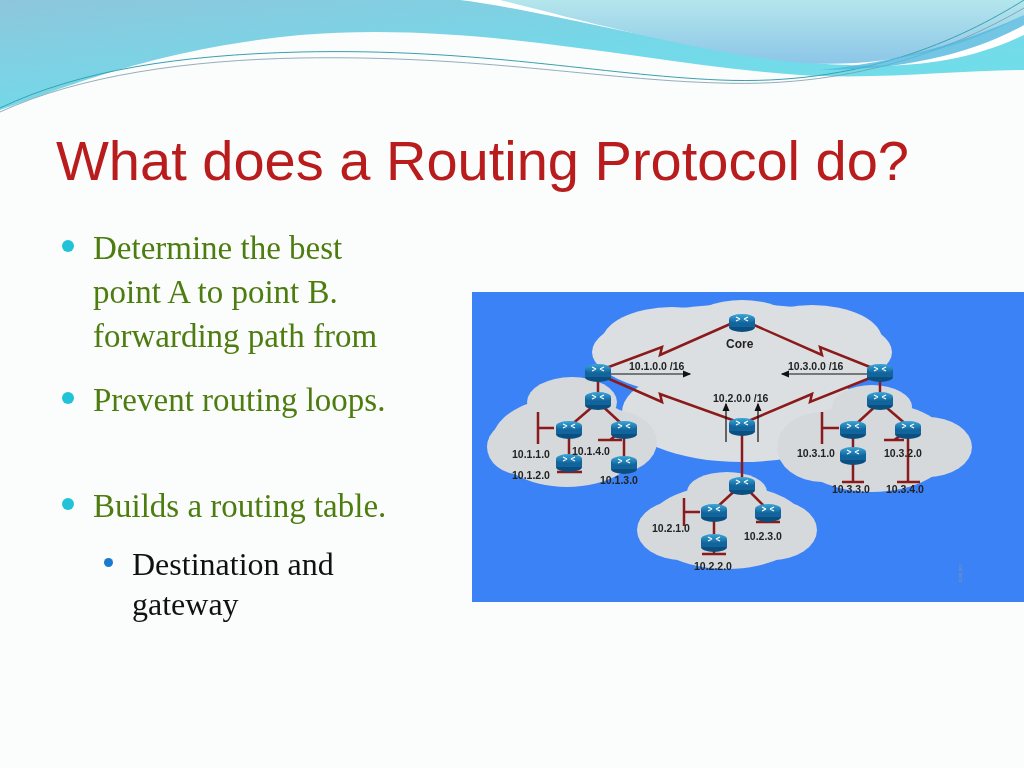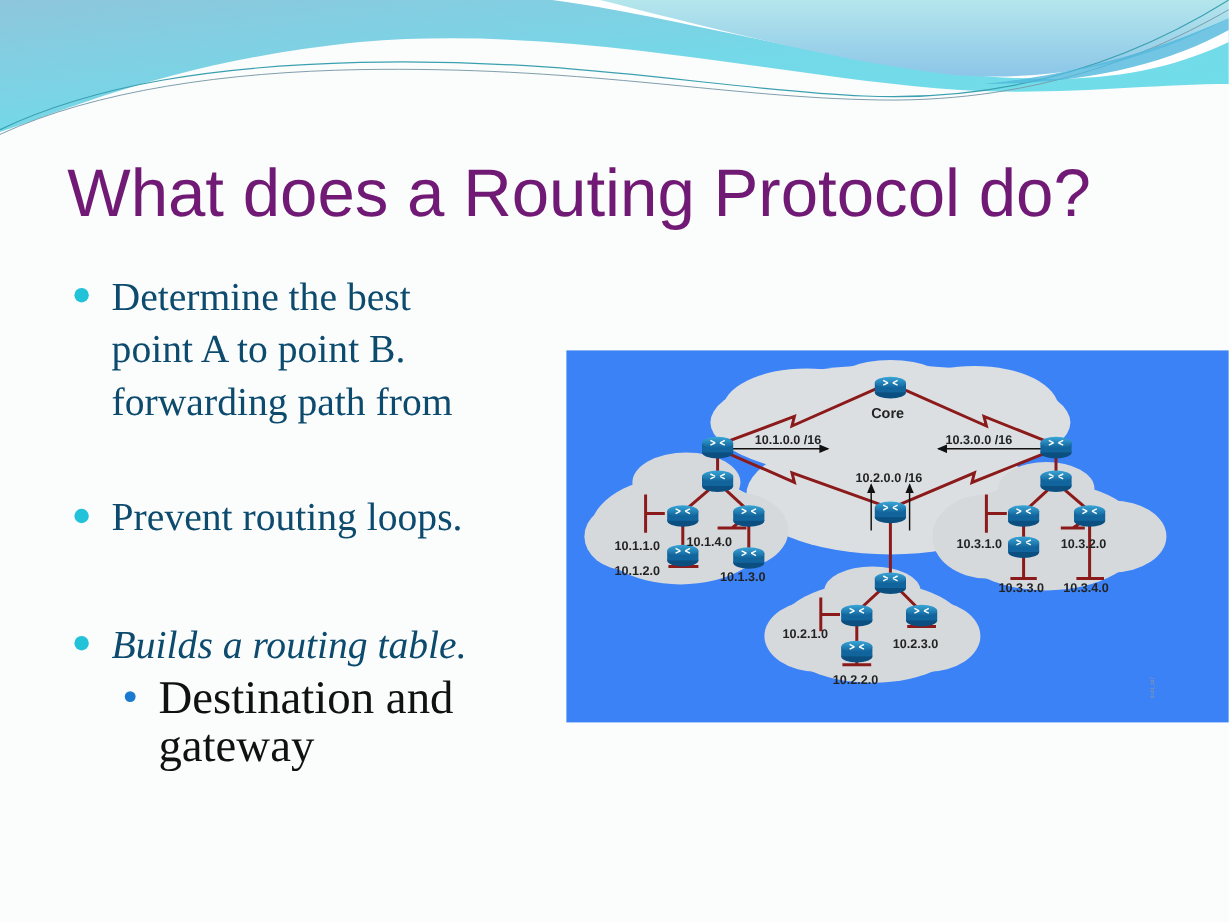--- a/index.html
+++ b/index.html
@@ -5,33 +5,33 @@
     html, body { margin: 0; padding: 0; }
     body {
       width: 1024px; height: 768px; position: relative; overflow: hidden;
       background: #fbfcfc;
       font-family: "Liberation Serif", serif;
     }
     .header-wave { position: absolute; left: 0; top: 0; width: 1024px; height: 130px; }
     .title {
       position: absolute; left: 56px; top: 128px;
       font-family: "Liberation Sans", sans-serif;
-      font-size: 56px; color: #701a75; font-weight: normal;
+      font-size: 56px; color: #b91c1c; font-weight: normal;
       letter-spacing: 0px; white-space: nowrap; margin: 0;
     }
     .bullets { position: absolute; left: 62px; top: 226px; width: 400px; }
-    .bullet { position: relative; padding-left: 31px; color: #0c4a6e; font-size: 33px; line-height: 44px; }
+    .bullet { position: relative; padding-left: 31px; color: #4d7c0f; font-size: 33px; line-height: 44px; }
     .bullet .dot {
       position: absolute; left: 0; top: 14px; width: 12px; height: 12px; border-radius: 50%;
       background: #22c2d8;
     }
     .bullet.b1 { }
-    .bullet.b2 { margin-top: 52px; }
-    .bullet.b3 { margin-top: 62px; font-style: italic; }
-    .sub { position: relative; padding-left: 28px; margin-left: 42px; color: #111; font-size: 39px; line-height: 40px; margin-top: 2px; }
+    .bullet.b2 { margin-top: 20px; }
+    .bullet.b3 { margin-top: 62px; }
+    .sub { position: relative; padding-left: 28px; margin-left: 42px; color: #111; font-size: 32px; line-height: 40px; margin-top: 16px; }
     .sub .dot {
       position: absolute; left: 0; top: 14px; width: 9px; height: 9px; border-radius: 50%;
       background: #1a7ad0;
     }
     .diagram {
       position: absolute; left: 472px; top: 292px; width: 552px; height: 310px;
       background: #3b82f6;
     }
     .diagram svg { position: absolute; left: 0; top: 0; }
     .lbl { font-family: "Liberation Sans", sans-serif; font-weight: bold; font-size: 10.5px; fill: #222; }

